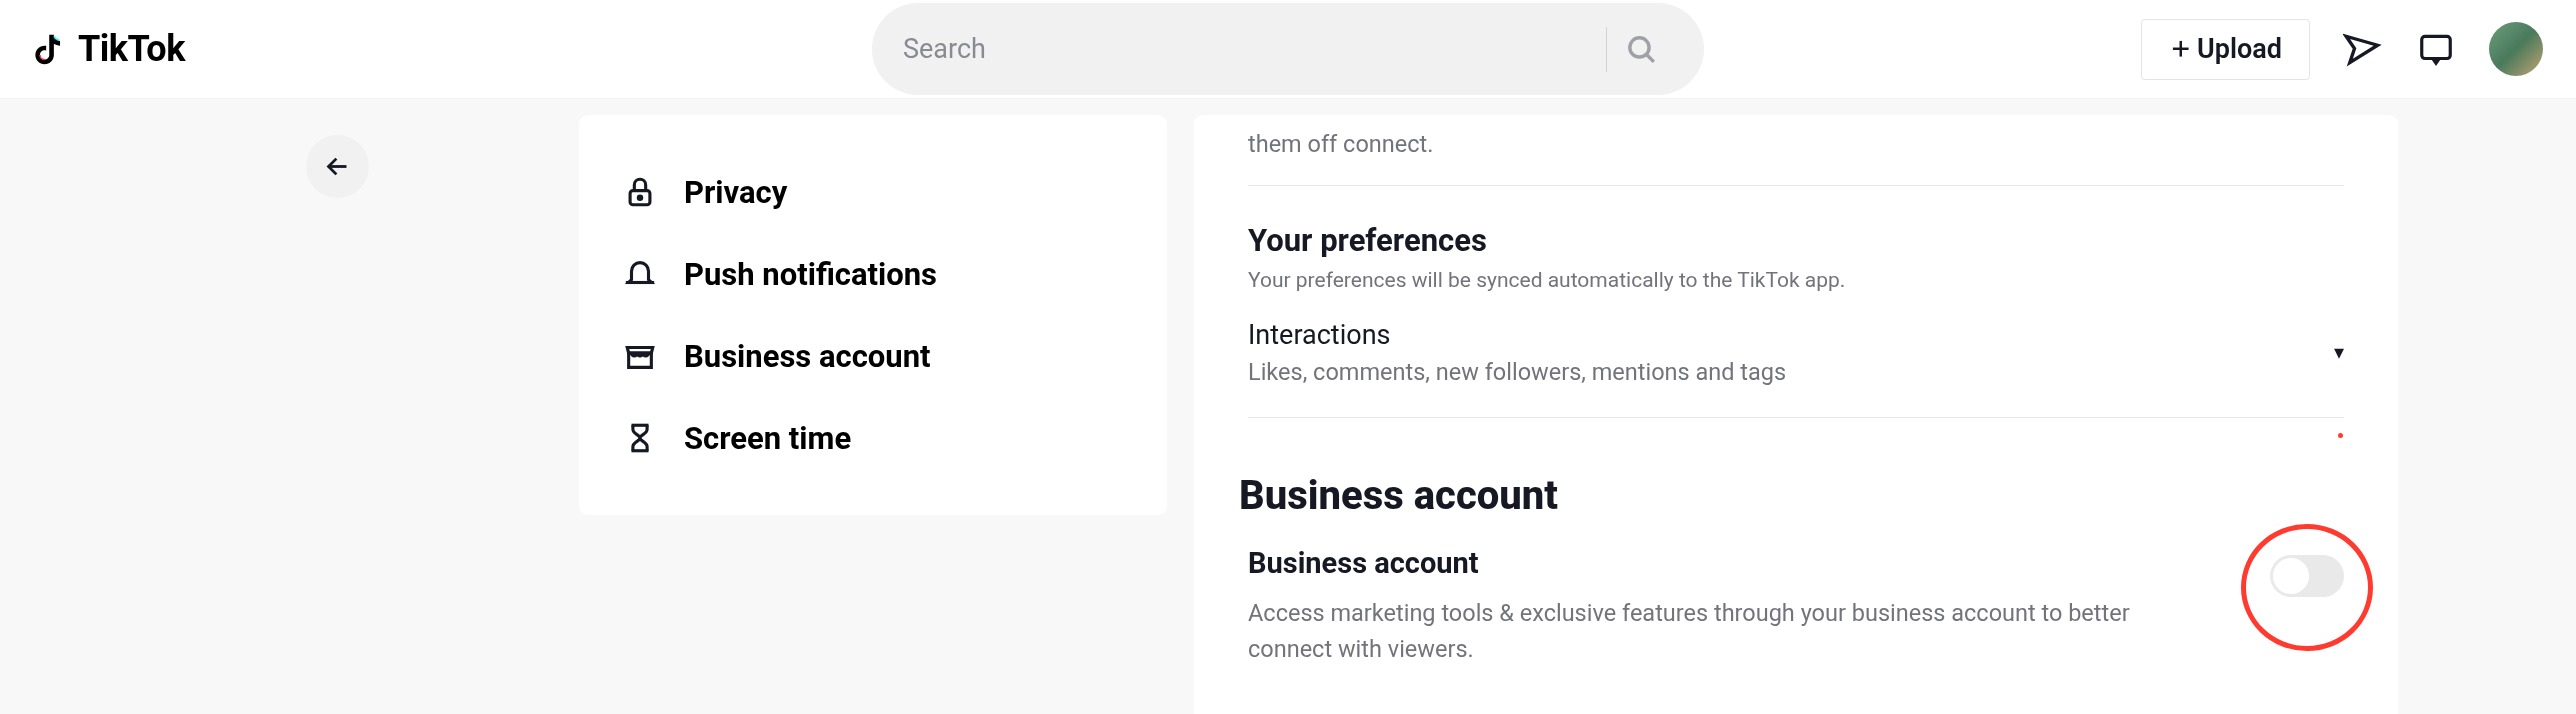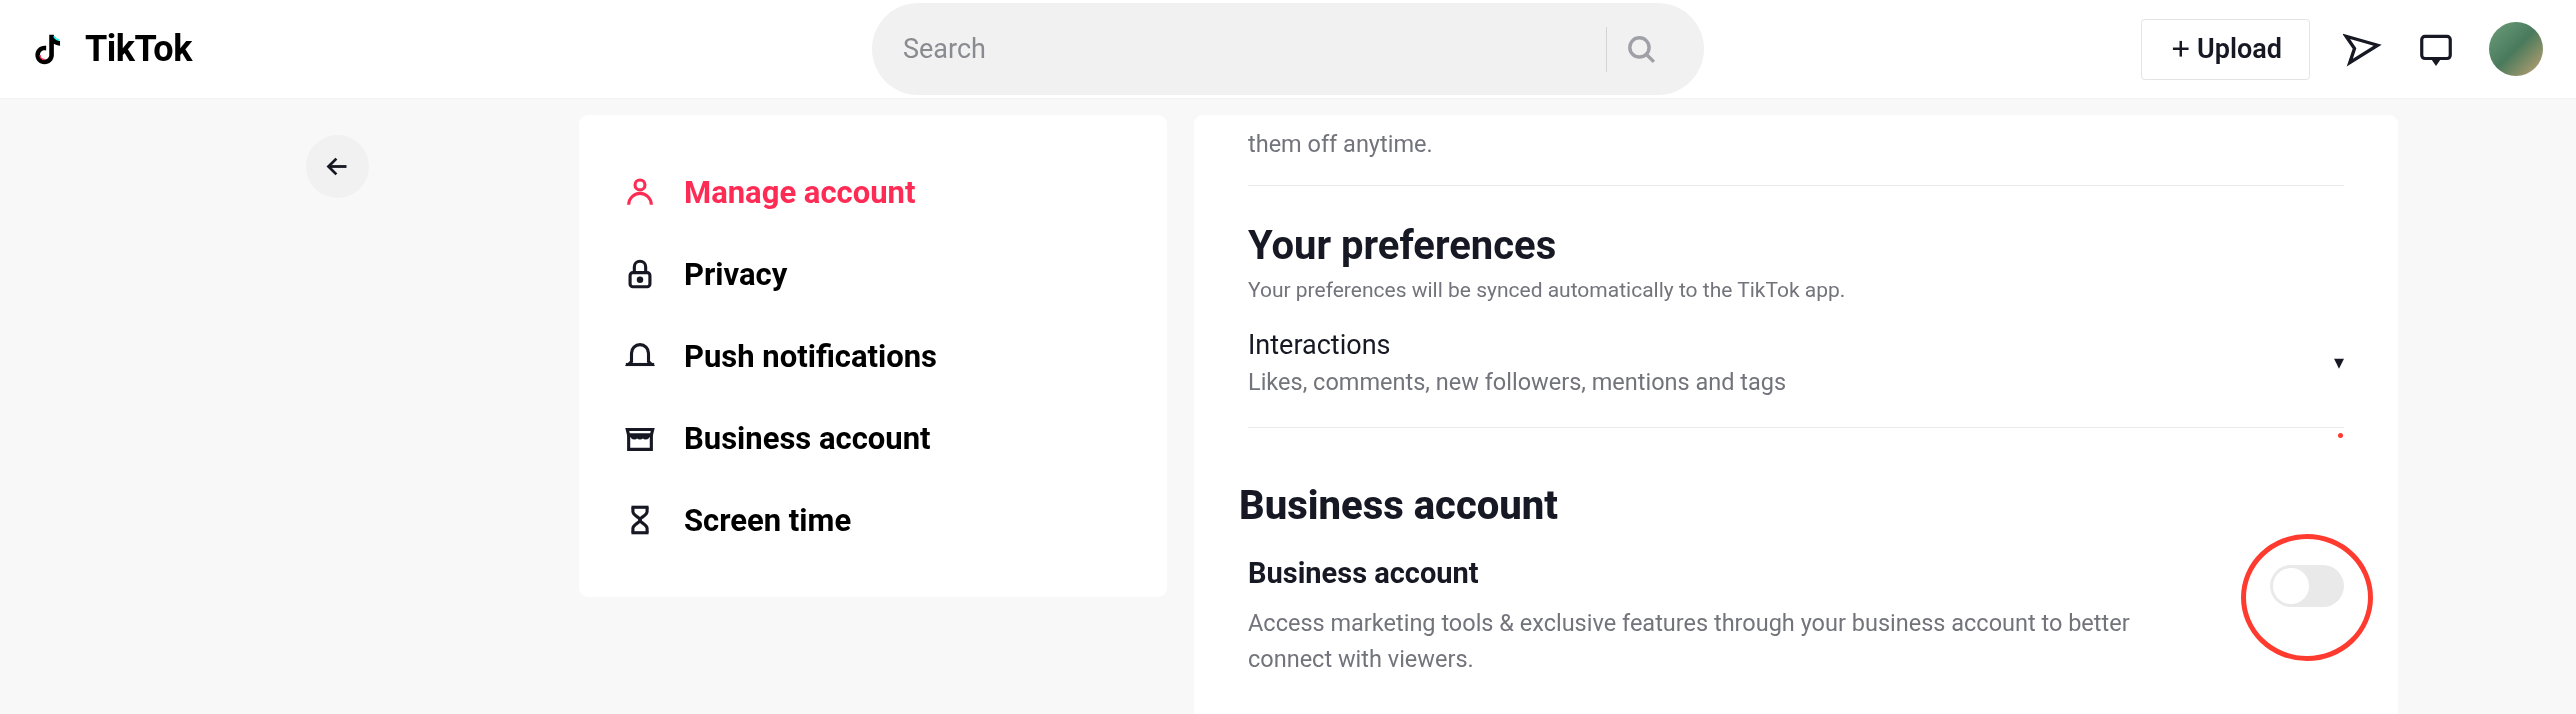--- a/index.html
+++ b/index.html
@@ -19,21 +19,21 @@
       height: 99px;
       border-bottom: 0.9px solid rgba(0,0,0,0.05);
       display: flex;
       align-items: center;
       padding: 0 33px;
       position: relative;
     }
     .logo {
       display: flex;
       align-items: center;
-      gap: 19px;
+      gap: 12px;
       font-weight: 700;
       font-size: 36px;
       color: #000;
       letter-spacing: -0.5px;
     }
     .logo svg {
       width: 33px;
       height: 36px;
     }
     .search-container {
@@ -173,21 +173,21 @@
       padding: 0 54px 36px 54px;
       overflow: hidden;
     }
     .truncated-text {
       font-size: 23.5px;
       color: #73747b;
       padding: 14.5px 0 27px 0;
       border-bottom: 0.9px solid #e9e9ea;
     }
     .section-title {
-      font-size: 40px;
+      font-size: 31px;
       font-weight: 700;
       color: #161823;
       margin-top: 36px;
     }
     .section-sub {
       font-size: 21px;
       color: #73747b;
       margin-top: 9px;
     }
     .interaction-row {
@@ -332,29 +332,20 @@
 <div class="content">
 
   <div class="back-btn">
     <svg width="27" height="27" viewBox="0 0 24 24" fill="none" stroke="currentColor" stroke-width="2.5">
       <line x1="20" y1="12" x2="4" y2="12"></line>
       <polyline points="11 5 4 12 11 19"></polyline>
     </svg>
   </div>
 
   <div class="sidebar">
-    <div class="sidebar-item active">
-      <div class="sidebar-icon">
-        <svg width="34" height="34" viewBox="0 0 24 24" fill="none" stroke="currentColor" stroke-width="2.2">
-          <circle cx="12" cy="7" r="3.5"></circle>
-          <path d="M4 21c0-4.4 3.6-8 8-8s8 3.6 8 8"></path>
-        </svg>
-      </div>
-      <span>Manage account</span>
-    </div>
     <div class="sidebar-item">
       <div class="sidebar-icon">
         <svg width="34" height="34" viewBox="0 0 24 24" fill="none" stroke="currentColor" stroke-width="2.2">
           <rect x="5" y="11" width="14" height="10" rx="2"></rect>
           <path d="M8 11V7a4 4 0 0 1 8 0v4"></path>
           <circle cx="12" cy="16" r="1.2" fill="currentColor"></circle>
         </svg>
       </div>
       <span>Privacy</span>
     </div>
@@ -384,21 +375,21 @@
           <path d="M6 21h12"></path>
           <path d="M7 3v3c0 3 5 4 5 6s-5 3-5 6v3"></path>
           <path d="M17 3v3c0 3-5 4-5 6s5 3 5 6v3"></path>
         </svg>
       </div>
       <span>Screen time</span>
     </div>
   </div>
 
   <div class="main-panel">
-    <div class="truncated-text">them off anytime.</div>
+    <div class="truncated-text">them off connect.</div>
 
     <div class="section-title">Your preferences</div>
     <div class="section-sub">Your preferences will be synced automatically to the TikTok app.</div>
 
     <div class="interaction-row">
       <div>
         <div class="interaction-title">Interactions</div>
         <div class="interaction-desc">Likes, comments, new followers, mentions and tags</div>
       </div>
       <div class="caret">▾</div>

